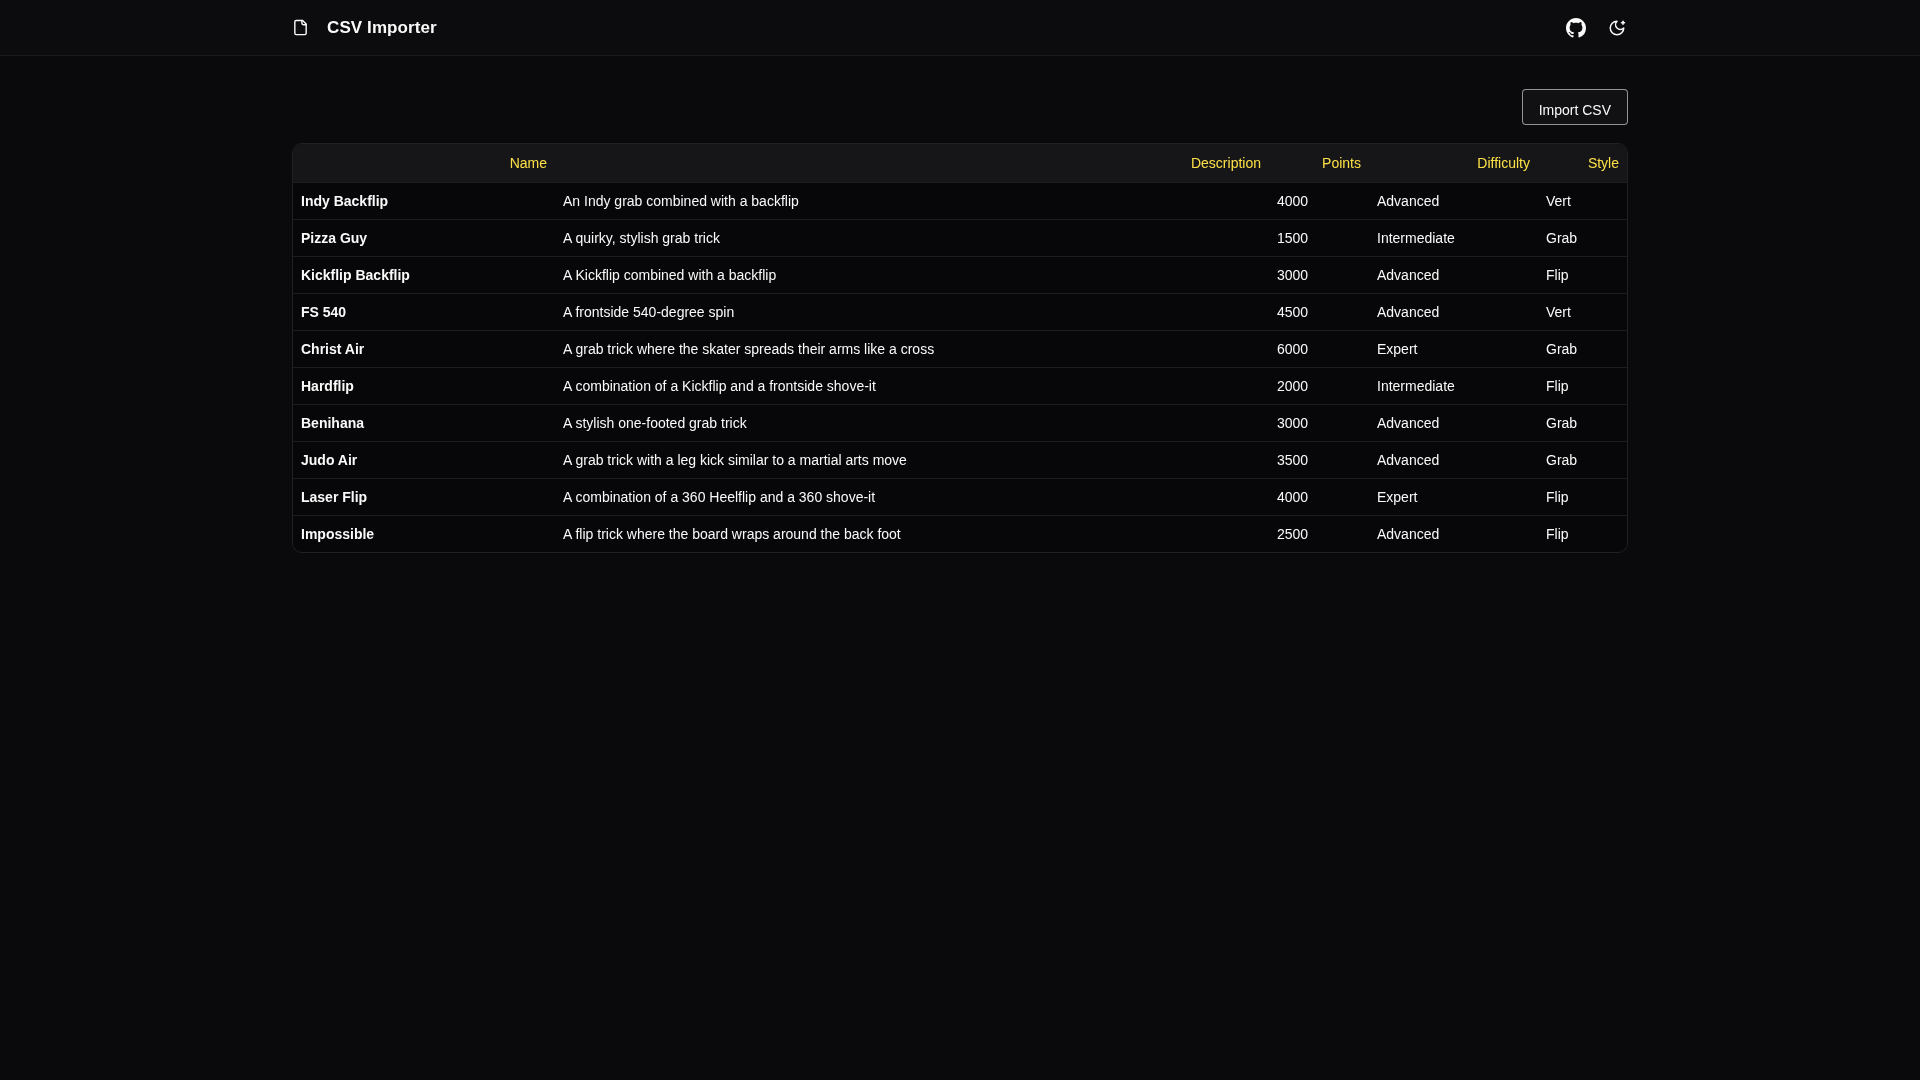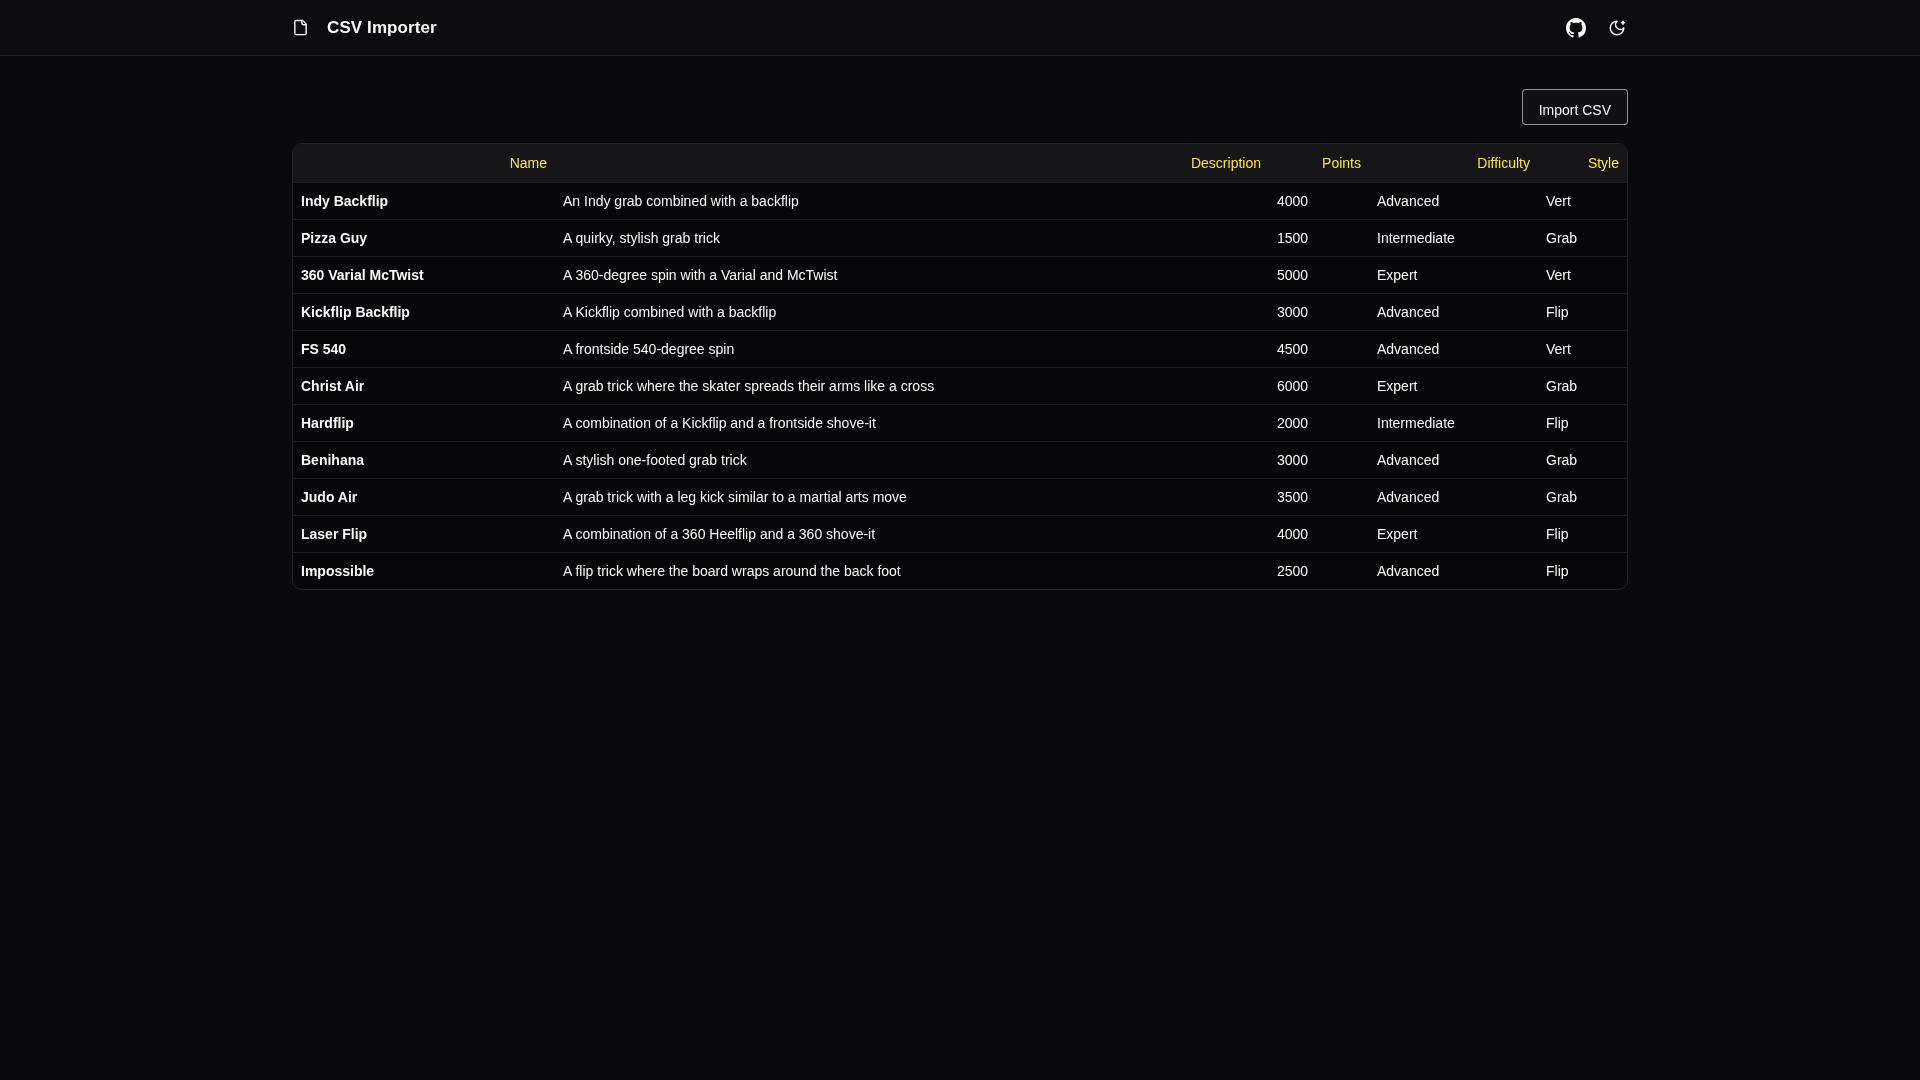--- a/index.html
+++ b/index.html
@@ -153,27 +153,20 @@
   </tr>
 
   <tr>
     <td class="cell-name">Pizza Guy</td>
     <td>A quirky, stylish grab trick</td>
     <td>1500</td>
     <td>Intermediate</td>
     <td>Grab</td>
   </tr>
 
-  <tr>
-    <td class="cell-name">360 Varial McTwist</td>
-    <td>A 360-degree spin with a Varial and McTwist</td>
-    <td>5000</td>
-    <td>Expert</td>
-    <td>Vert</td>
-  </tr>
 
   <tr>
     <td class="cell-name">Kickflip Backflip</td>
     <td>A Kickflip combined with a backflip</td>
     <td>3000</td>
     <td>Advanced</td>
     <td>Flip</td>
   </tr>
 
   <tr>

